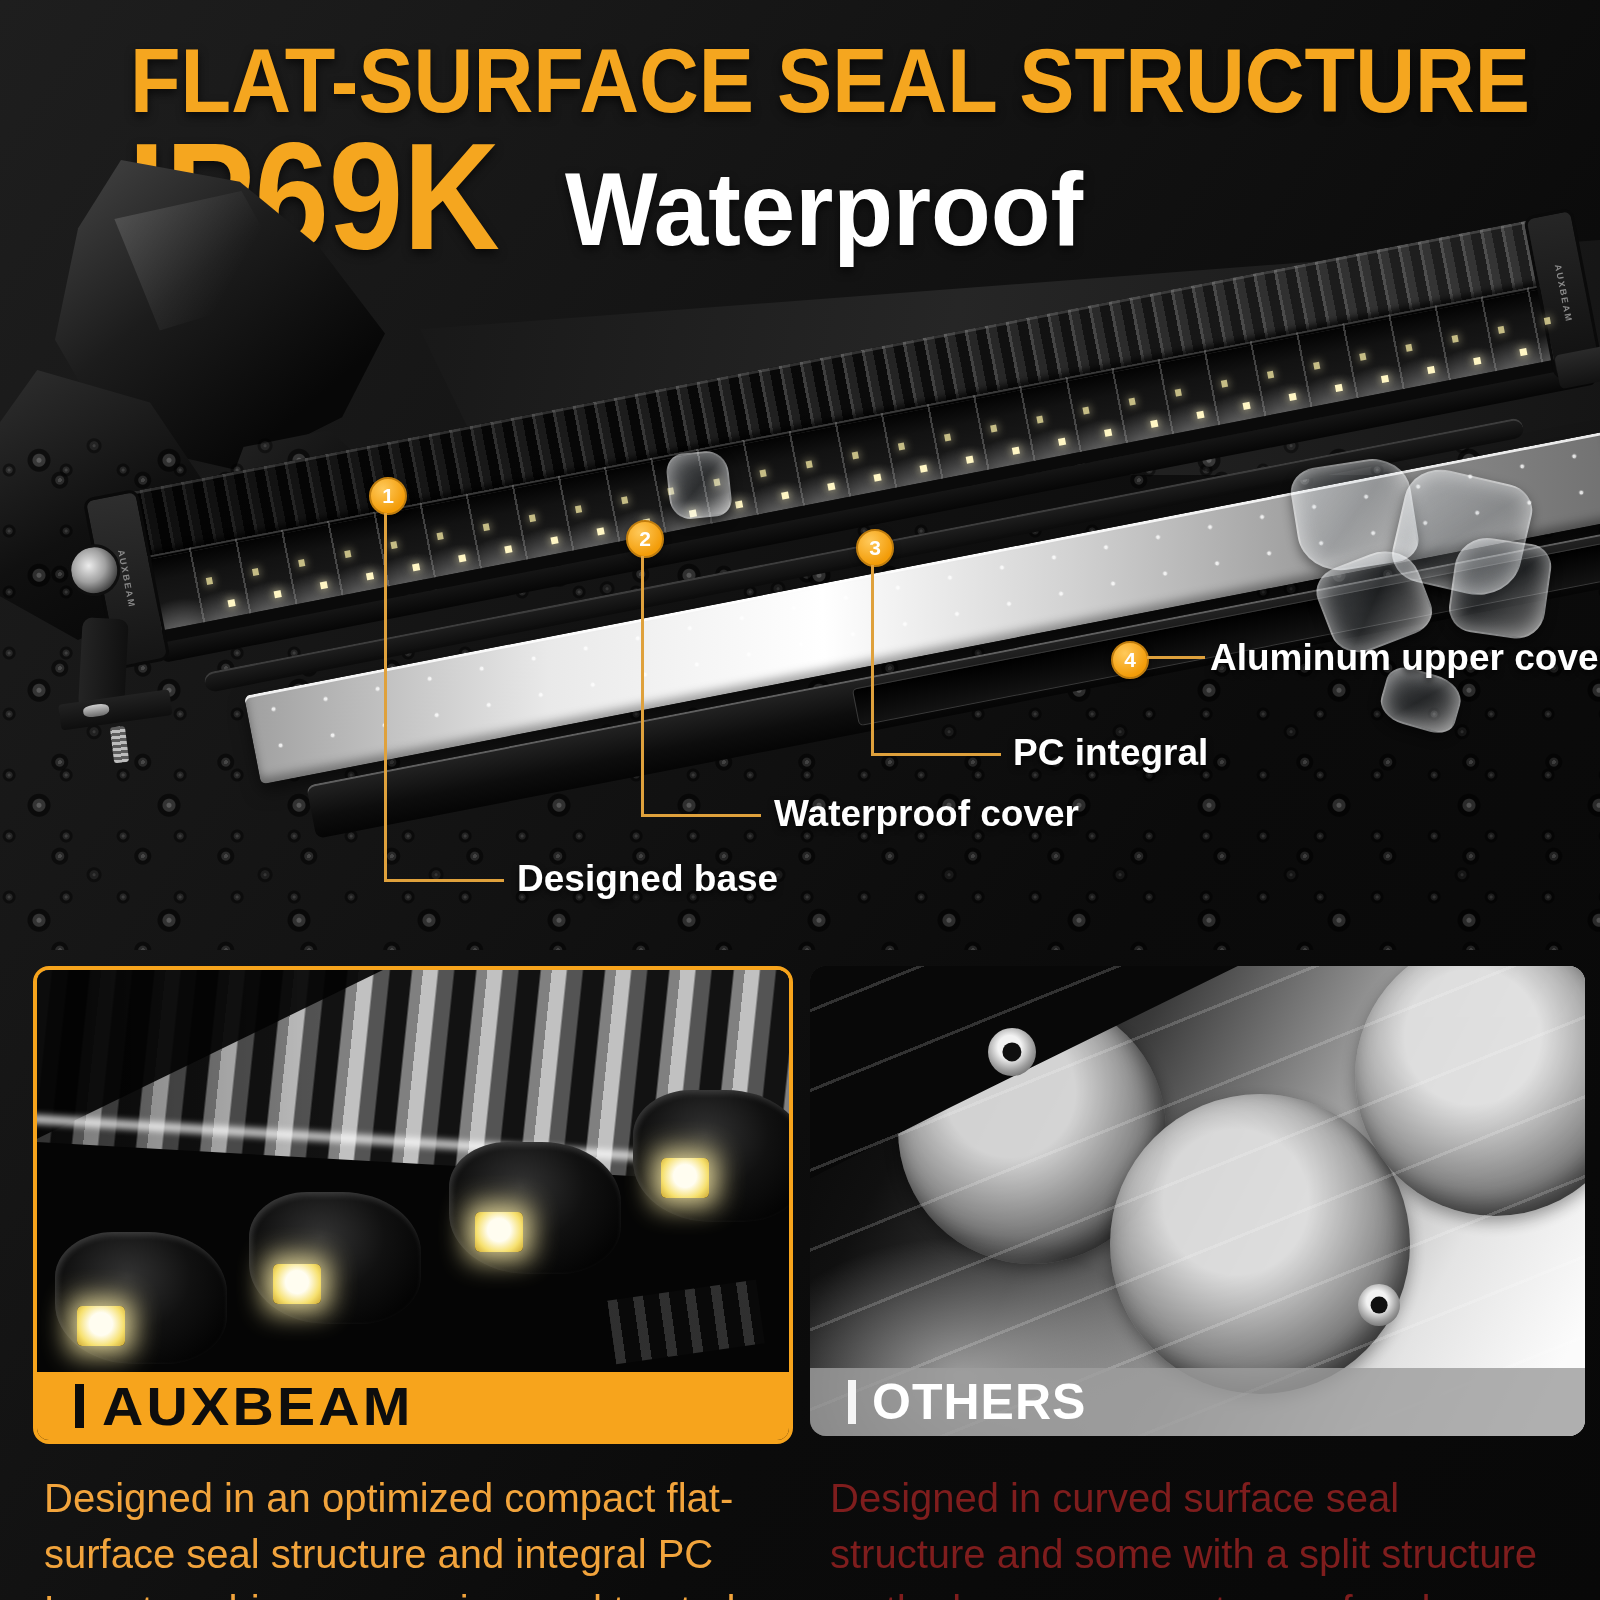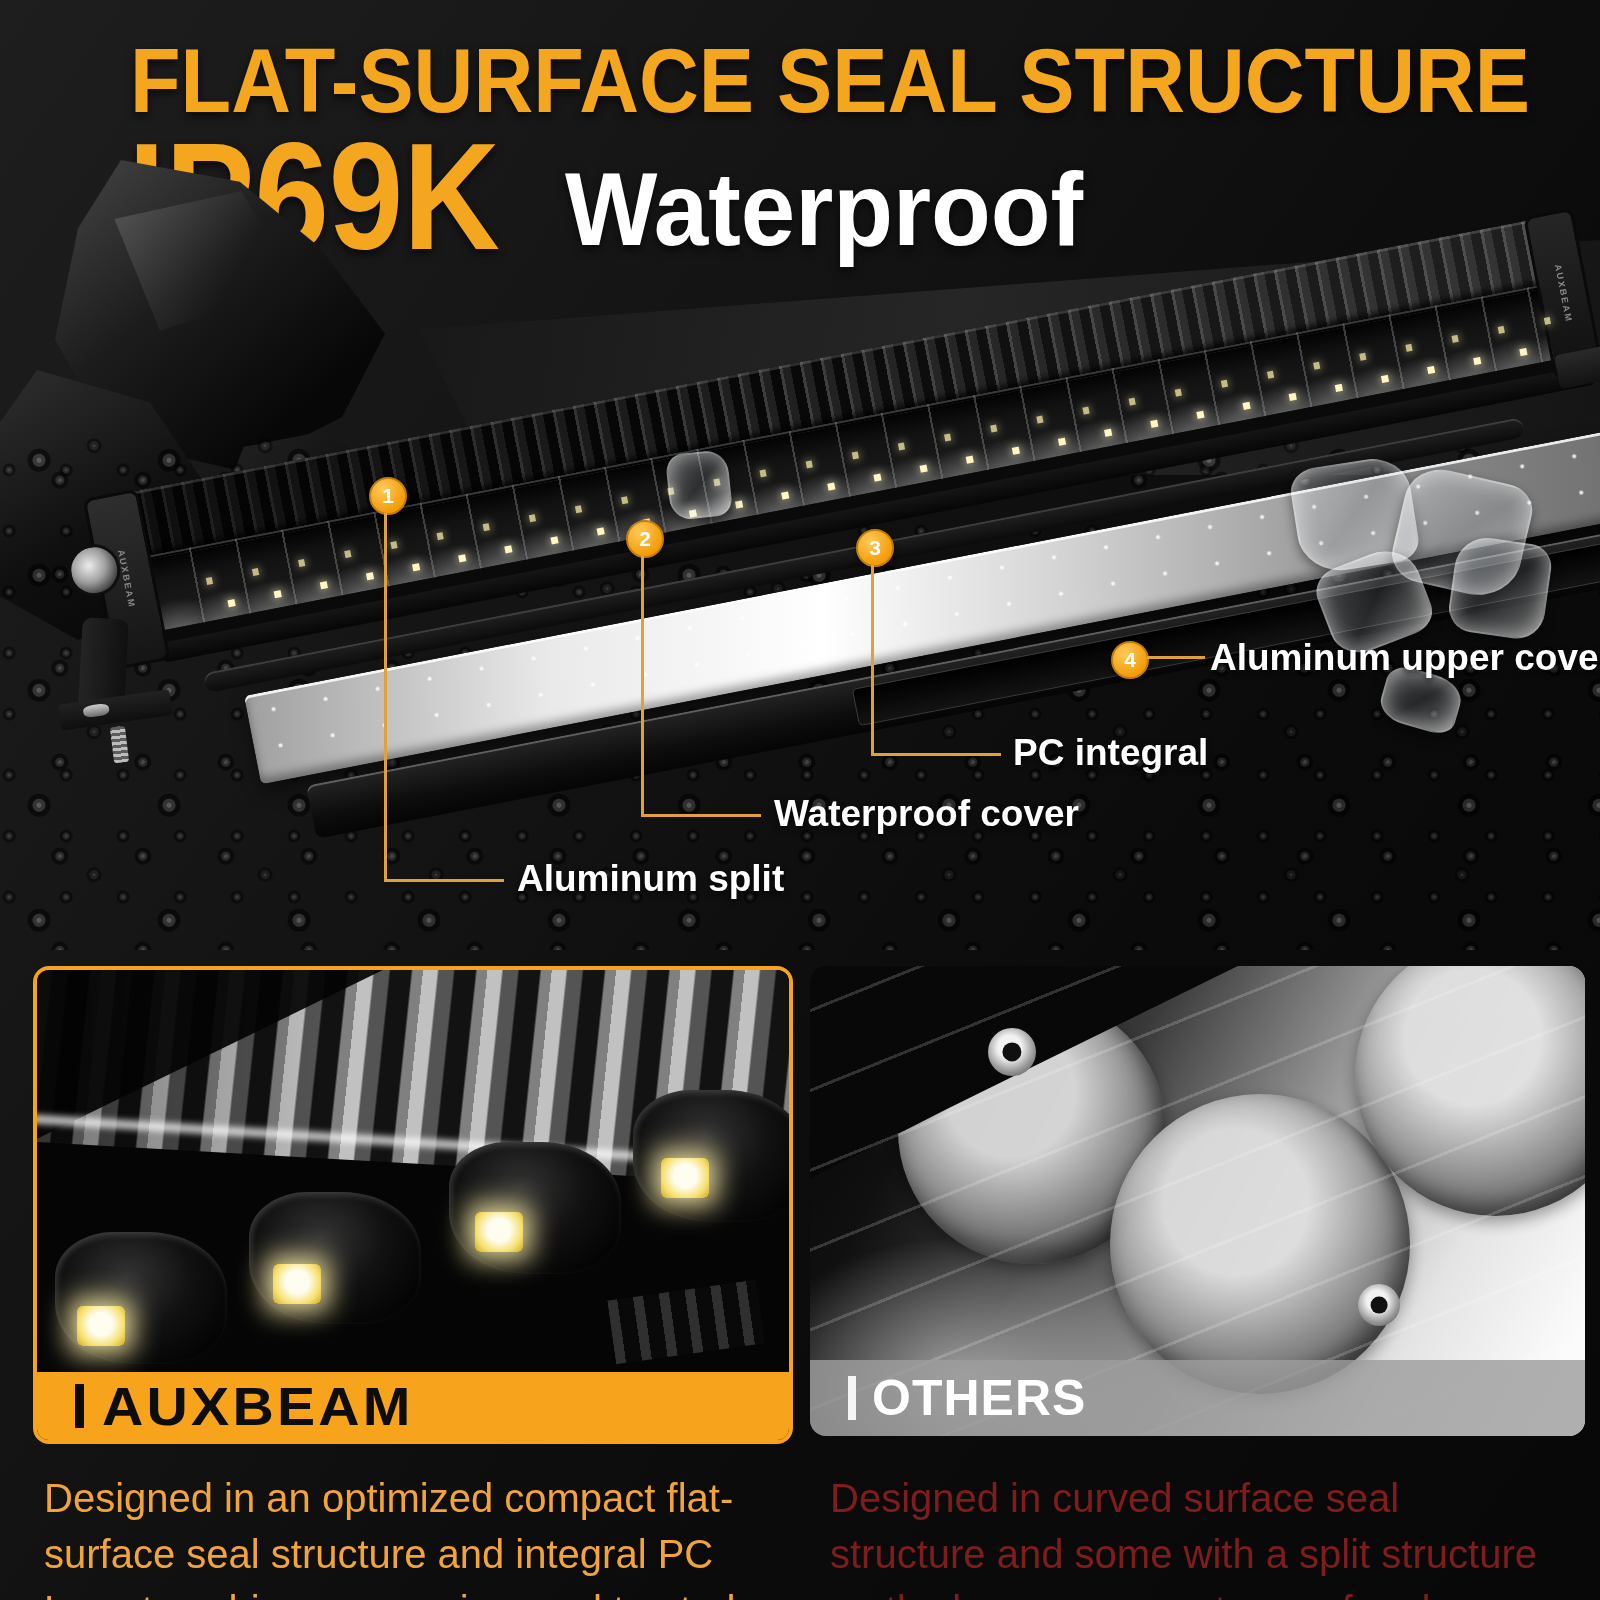--- a/index.html
+++ b/index.html
@@ -174,21 +174,21 @@
   .bolt{position:absolute;border-radius:50%;
     background:radial-gradient(circle at 45% 40%,#f2f2f2 0 30%,#9d9d9d 60%,#3e3e3e 100%);}
   .bolt::after{content:"";position:absolute;left:50%;top:50%;width:40%;height:40%;border-radius:50%;
     transform:translate(-50%,-50%);background:#101010;}
   .prb1{left:178px;top:62px;width:48px;height:48px;}
   .prb2{left:548px;top:318px;width:42px;height:42px;}
   .pr-streaks{position:absolute;inset:0;opacity:.5;
     background:repeating-linear-gradient(158deg,rgba(0,0,0,0) 0 40px,rgba(255,255,255,.34) 40px 43px,rgba(0,0,0,0) 43px 74px);}
   .pr-spray{position:absolute;left:-60px;bottom:-80px;width:420px;height:280px;
     background:radial-gradient(ellipse,rgba(255,255,255,.5),rgba(255,255,255,0) 70%);}
-  .pr-banner{position:absolute;left:0;right:0;bottom:0;height:76px;background:rgba(158,158,158,.82);
+  .pr-banner{position:absolute;left:0;right:0;bottom:0;height:68px;background:rgba(158,158,158,.82);
     display:flex;align-items:center;padding-left:38px;gap:16px;}
   .brand-bar-w{width:8px;height:44px;background:#f5f5f5;}
   .pr-brand{font-size:50px;font-weight:bold;color:#fff;letter-spacing:1px;line-height:1;}
 
   
   .desc{z-index:8;font-size:40px;line-height:1.4;}
   .desc-left{left:44px;top:1470px;width:706px;color:#F2A43C;}
   .desc-right{left:830px;top:1470px;width:722px;color:#7f1d1d;}
 </style>
 </head>
@@ -237,21 +237,21 @@
 <div class="ice ice2"></div>
 <div class="ice ice3"></div>
 <div class="ice ice4"></div>
 <div class="ice ice5"></div>
 <div class="ice ice6"></div>
 
 <div class="callout">
   <div class="dot d1">1</div>
   <div class="cline v1"></div>
   <div class="cline hz1"></div>
-  <div class="clabel l1">Aluminum split</div>
+  <div class="clabel l1">Designed base</div>
 </div>
 <div class="callout">
   <div class="dot d2">2</div>
   <div class="cline v2"></div>
   <div class="cline hz2"></div>
   <div class="clabel l2">Waterproof cover</div>
 </div>
 <div class="callout">
   <div class="dot d3">3</div>
   <div class="cline v3"></div>

